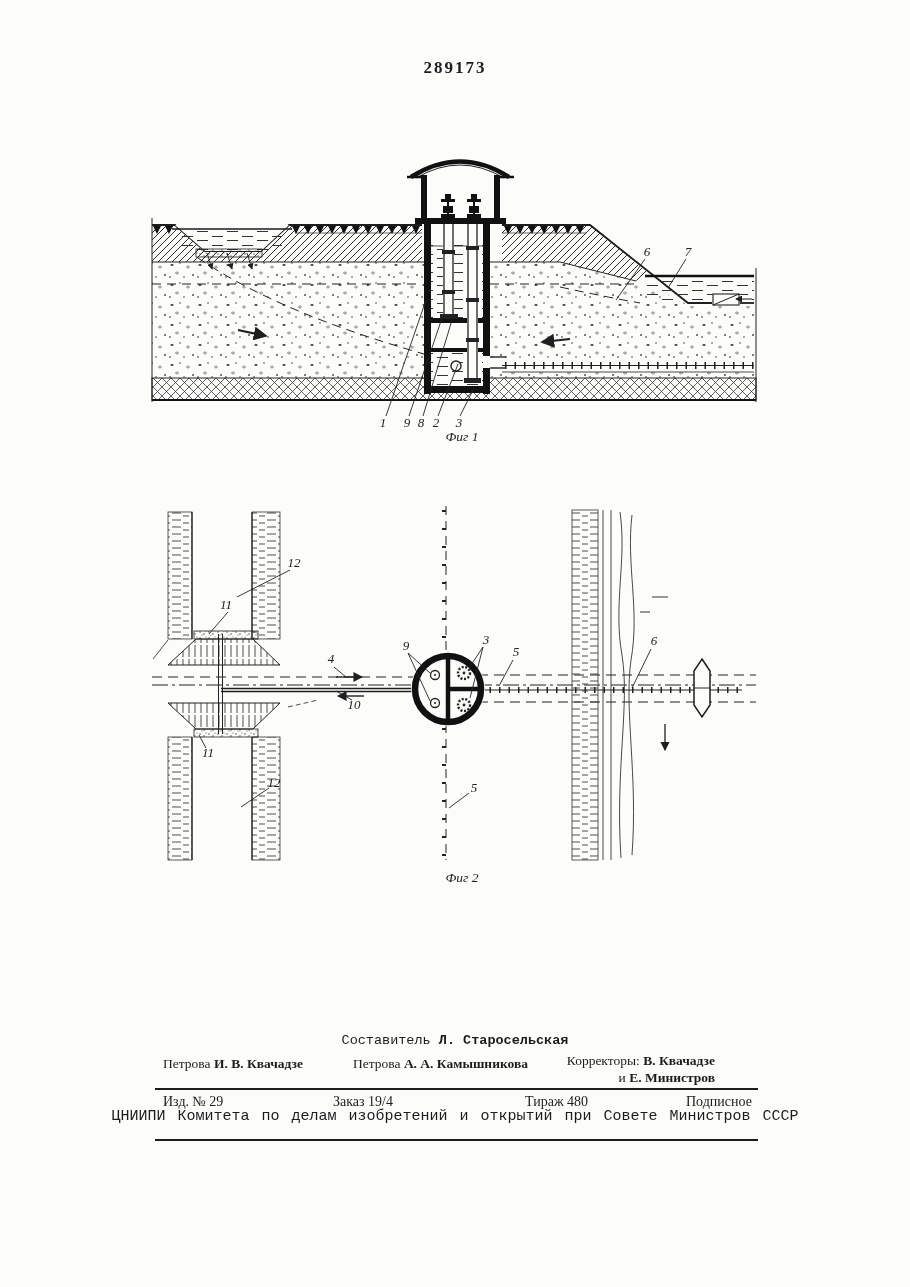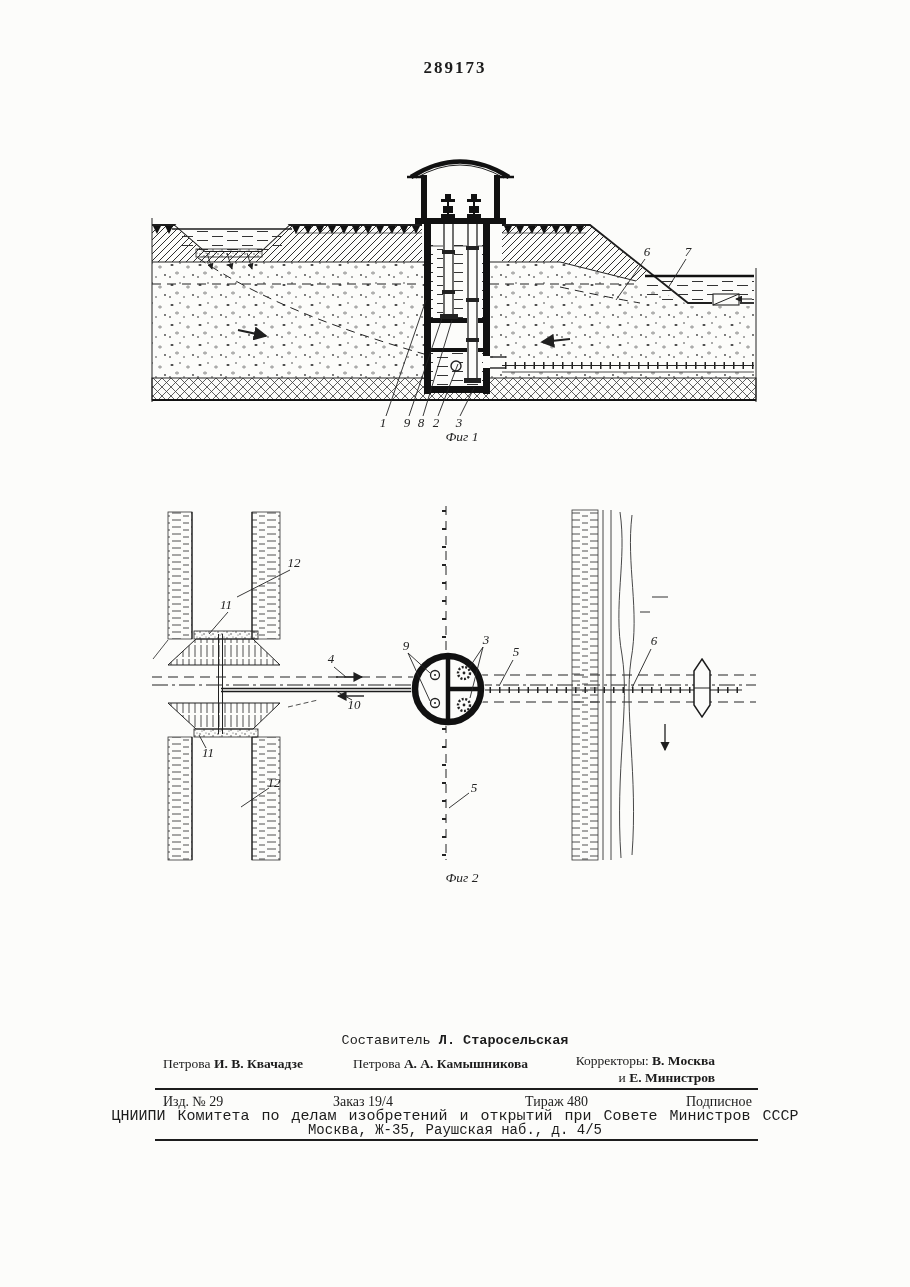--- a/index.html
+++ b/index.html
@@ -308,34 +308,33 @@
     <span>Петрова</span>
     <b>И. В. Квачадзе</b>
   </div>
   <div class="abs cred" style="left:353px;top:1056px">
     <span>Петрова</span>
     <b>А. А. Камышникова</b>
   </div>
   <div class="abs cred" style="right:195px;top:1052px;text-align:right;line-height:17px">
     <div>
       <span>Корректоры:</span>
-      <b>В. Москва</b>
+      <b>В. Квачадзе</b>
     </div>
     <div>
       <span>и</span>
       <b>Е. Министров</b>
     </div>
   </div>
 
   <div class="abs rule" style="left:155px;top:1088px;width:603px"></div>
 
   <div class="abs imp" style="left:163px;top:1094px">Изд. № 29</div>
   <div class="abs imp" style="left:333px;top:1094px">Заказ 19/4</div>
   <div class="abs imp" style="left:525px;top:1094px">Тираж 480</div>
   <div class="abs imp" style="left:686px;top:1094px">Подписное</div>
 
   <div class="abs imp org center-line" style="top:1108px">ЦНИИПИ Комитета по делам изобретений и открытий при Совете Министров СССР</div>
-  <div class="abs imp center-line" style="top:1122px">Москва, Ж-35, Раушская наб., д. 4/5</div>
 
   <div class="abs rule" style="left:155px;top:1139px;width:603px"></div>
 
 
 </div>
 
 </body></html>

